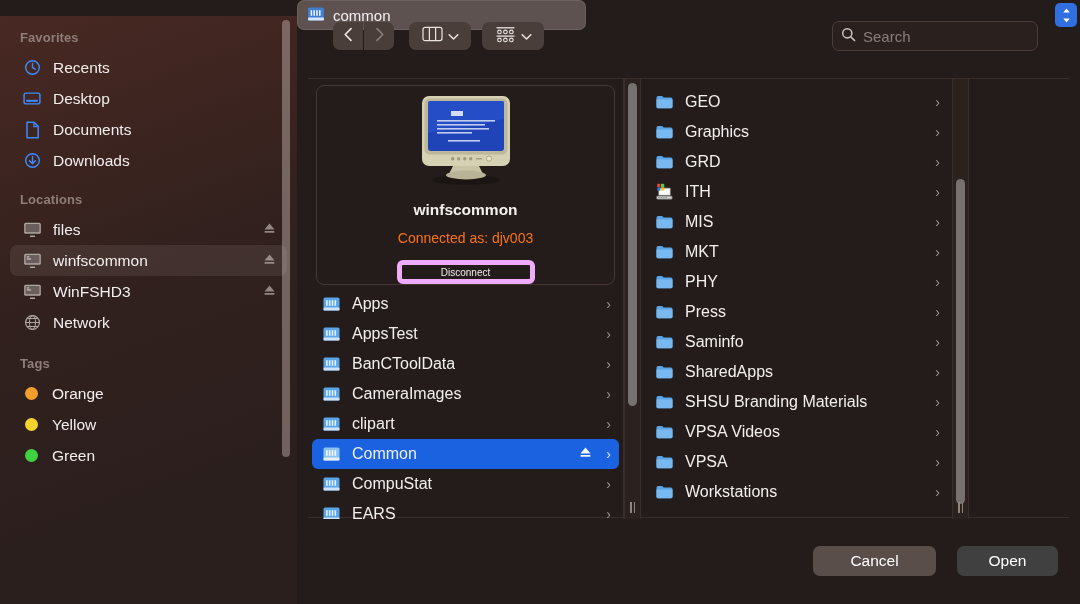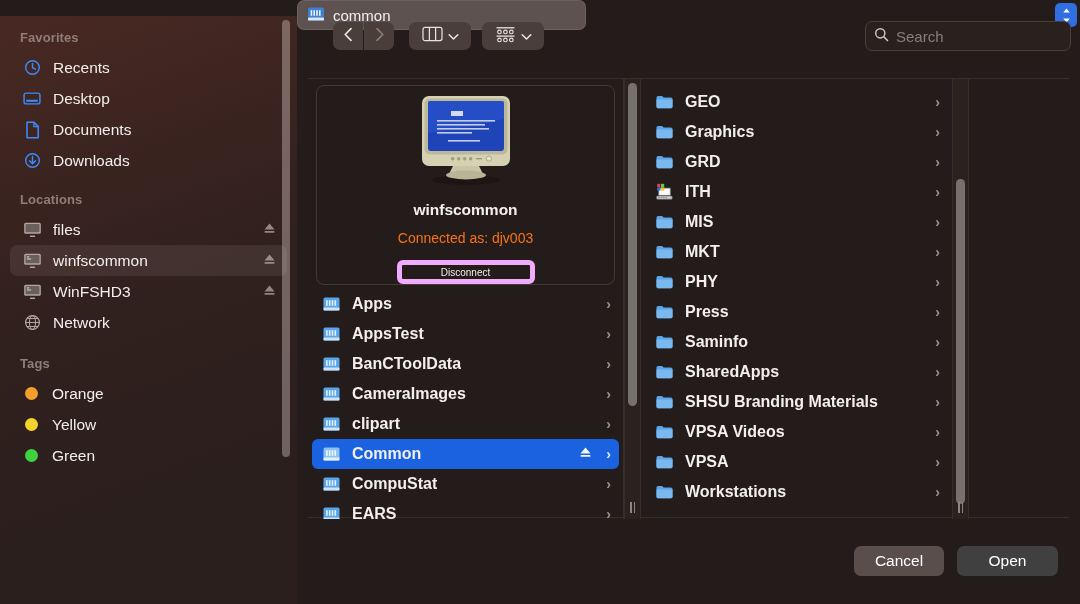--- a/index.html
+++ b/index.html
@@ -142,21 +142,21 @@
     border-radius: 5px;
     display: flex;
     flex-direction: column;
     align-items: center;
     justify-content: center;
     gap: 2px;
   }
 
   #search-field {
     position: absolute;
-    left: 568px; top: 21px;
+    left: 535px; top: 21px;
     width: 206px; height: 30px;
     background: #2a211f;
     border: 1px solid #4a3e3b;
     border-radius: 7px;
     display: flex;
     align-items: center;
     padding-left: 8px;
   }
   #search-field input {
     background: transparent;
@@ -221,21 +221,21 @@
     border-radius: 6px;
     background: transparent;
     color: #f1ecea;
     font-size: 10px;
     font-family: "Liberation Sans", sans-serif;
     display: flex;
     align-items: center;
     justify-content: center;
   }
 
-  .file-list { padding-top: 4px; font-weight: bold; }
+  .file-list { padding-top: 4px; }
 
   .file-row {
     position: relative;
     display: flex;
     align-items: center;
     height: 30px;
     margin: 0 4px;
     padding-left: 8px;
     border-radius: 6px;
     color: #f2efee;
@@ -306,21 +306,21 @@
     height: 30px;
     border-radius: 7px;
     font-size: 15.5px;
     font-family: "Liberation Sans", sans-serif;
     border: none;
     color: #ffffff;
     display: flex;
     align-items: center;
     justify-content: center;
   }
-  #cancel-btn { right: 136px; top: 28px; width: 90px; background: #5a4e4b; }
+  #cancel-btn { right: 144px; top: 28px; width: 123px; background: #5a4e4b; }
   #open-btn   { right: 22px;  top: 28px; width: 101px; background: #404040; }
 </style>
 </head>
 <body>
 
 <div id="app">
 
   <div id="sidebar">
 
     <div class="side-header">Favorites</div>

